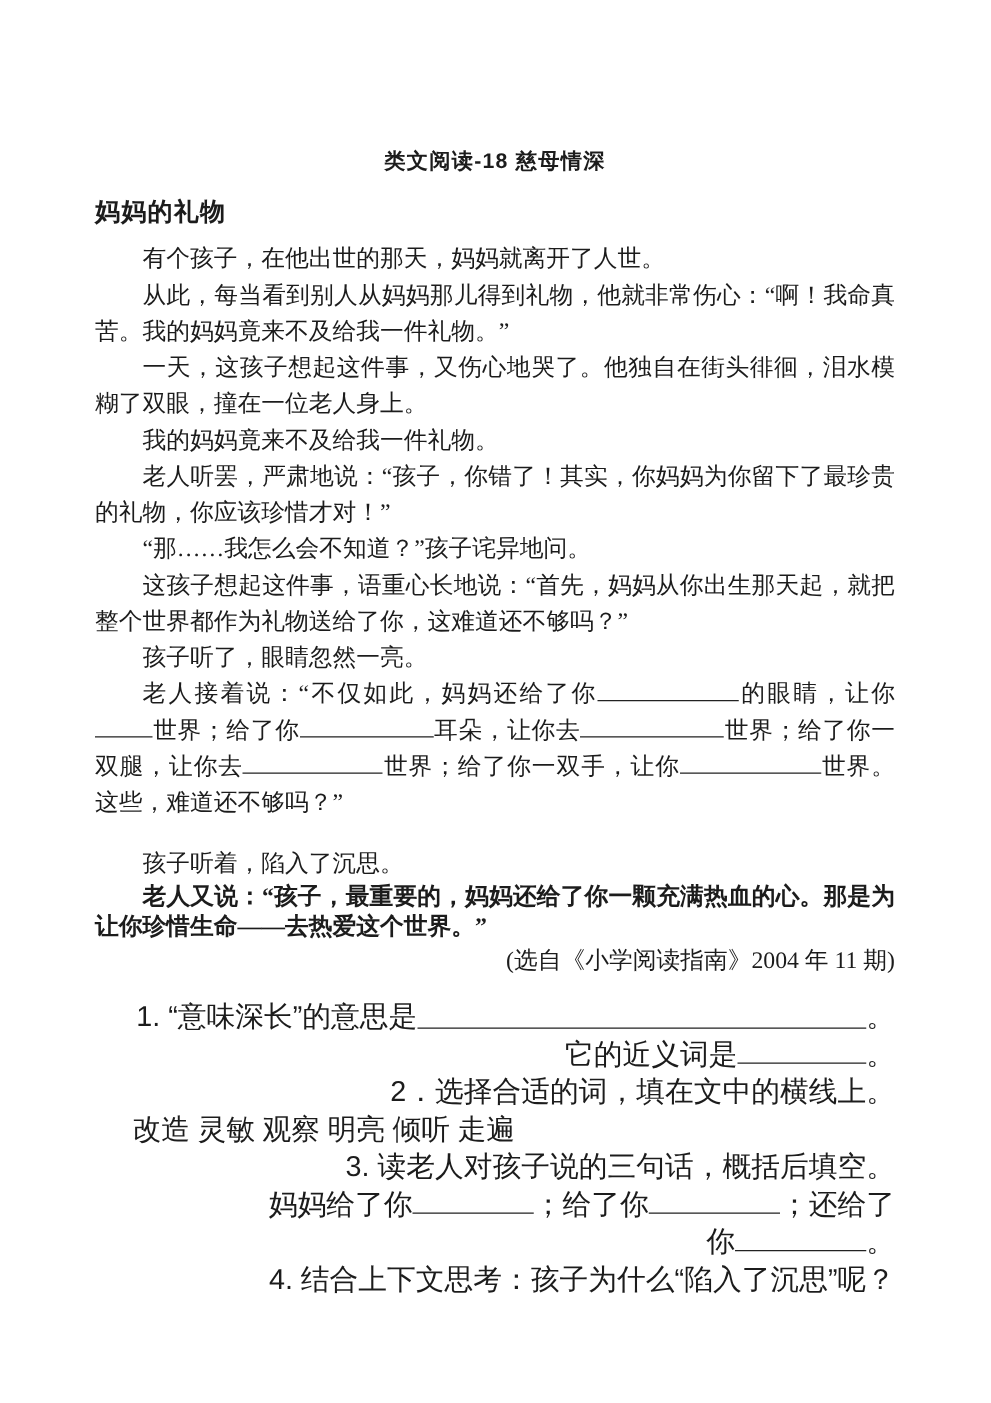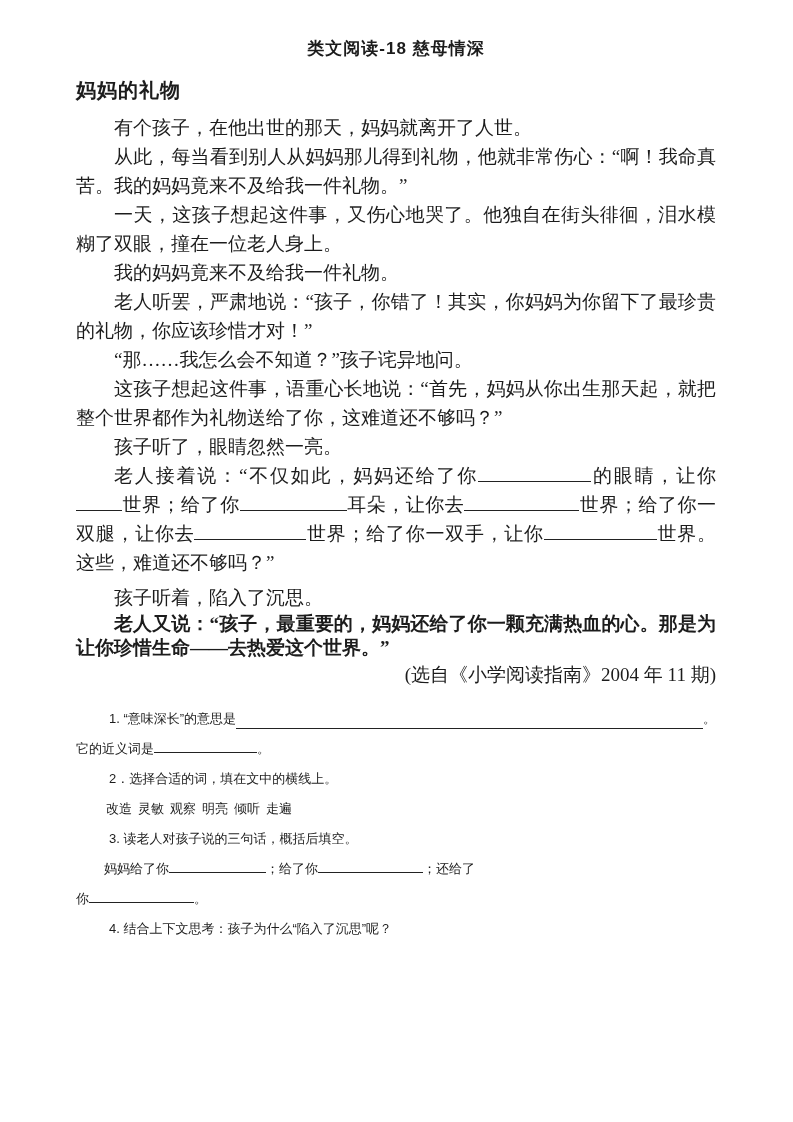--- a/index.html
+++ b/index.html
@@ -3,21 +3,21 @@
 <meta charset="utf-8">
 <style>
   html,body { margin:0; padding:0; background:#fff; }
   .page {
     position:relative;
     width:793px; height:1122px;
     background:#ffffff;
     color:#1c1c1c;
     overflow:hidden;
   }
-  .doc { padding:38px 77px 0 76px; }
+  .doc { padding:118px 77px 0 76px; }
 
   .title {
     margin:0;
     font-family:"Liberation Sans", sans-serif;
     font-weight:bold;
     font-size:17px; line-height:22px;
     text-align:center;
     letter-spacing:1px;
   }
   .subtitle {
@@ -41,21 +41,21 @@
     border-bottom:1px solid #222;
     height:15px;
   }
 
   .closing-2 { line-height:24px; margin-top:2px;font-weight:bold; }
   .attribution { text-align:right; text-indent:0; margin-top:-4px; }
 
   .questions {
     margin-top:15px;
     font-family:"Liberation Sans", sans-serif;
-    font-size:13px; line-height:30px;
+    font-size:23px; line-height:30px;text-align:right;
   }
   .qrow { margin:0; }
   .ind33 { padding-left:33px; }
   .ind28 { padding-left:28px; }
 
   .q1-line1 { display:flex; padding-left:33px; }
   .q1-line1 .fill {
     flex:1;
     border-bottom:1px solid #222;
     margin-bottom:5px;
@@ -81,21 +81,21 @@
       <p>从此，每当看到别人从妈妈那儿得到礼物，他就非常伤心：“啊！我命真苦。我的妈妈竟来不及给我一件礼物。”</p>
       <p>一天，这孩子想起这件事，又伤心地哭了。他独自在街头徘徊，泪水模糊了双眼，撞在一位老人身上。</p>
       <p>我的妈妈竟来不及给我一件礼物。</p>
       <p>老人听罢，严肃地说：“孩子，你错了！其实，你妈妈为你留下了最珍贵的礼物，你应该珍惜才对！”</p>
       <p>“那……我怎么会不知道？”孩子诧异地问。</p>
       <p>这孩子想起这件事，语重心长地说：“首先，妈妈从你出生那天起，就把整个世界都作为礼物送给了你，这难道还不够吗？”</p>
       <p>孩子听了，眼睛忽然一亮。</p>
 
       <p><span>老人接着说：“不仅如此，妈妈还给了你</span><span class="blank" style="width:113px"></span><span>的眼睛，让你</span><span class="blank" style="width:46px"></span><span>世界；给了你</span><span class="blank" style="width:107px"></span><span>耳朵，让你去</span><span class="blank" style="width:115px"></span><span>世界；给了你一双腿，让你去</span><span class="blank" style="width:112px"></span><span>世界；给了你一双手，让你</span><span class="blank" style="width:113px"></span><span>世界。这些，难道还不够吗？”</span></p>
 
-      <p style="margin-top:6px">孩子听着，陷入了沉思。</p>
+      <p style="margin-top:20px">孩子听着，陷入了沉思。</p>
       <p class="closing-2">老人又说：“孩子，最重要的，妈妈还给了你一颗充满热血的心。那是为让你珍惜生命——去热爱这个世界。”</p>
 
       <p class="attribution">(选自《小学阅读指南》2004 年 11 期)</p>
     </div>
 
     <div class="questions">
 
       <div class="qrow q1-line1">
           <span>1. “意味深长”的意思是</span>
           <span class="fill"></span>

